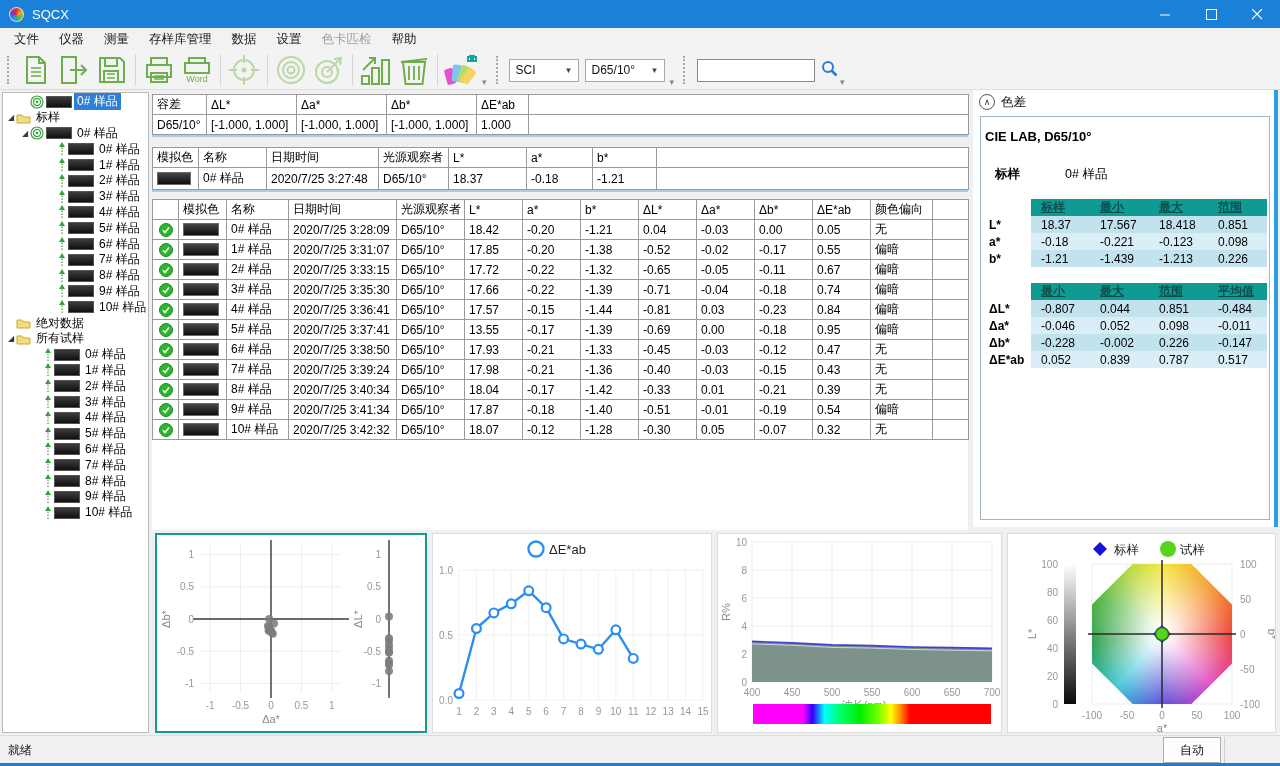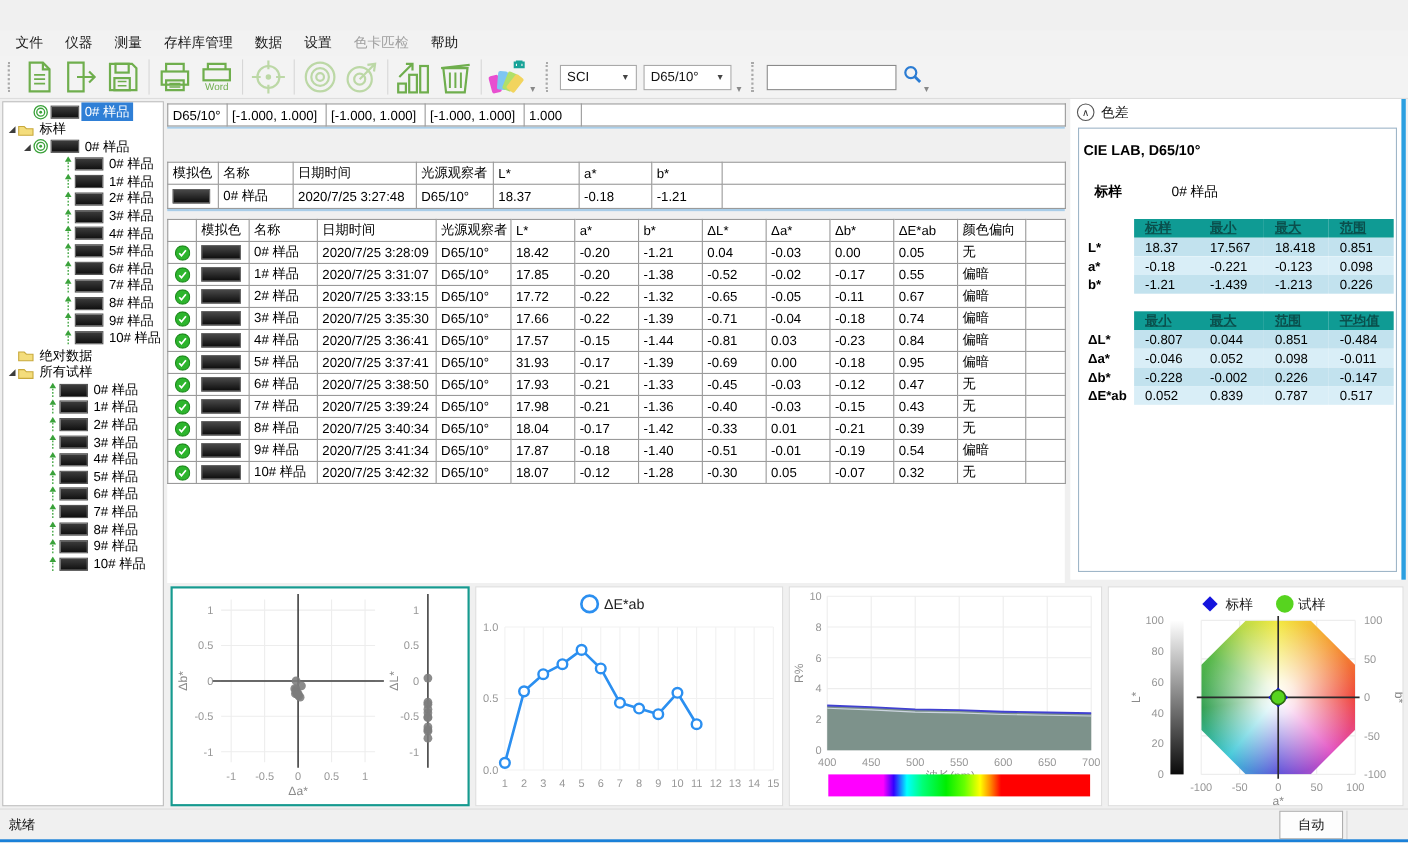--- a/index.html
+++ b/index.html
@@ -91,20 +91,41 @@
   .auto-btn { position:absolute; left:1163px; top:1px; width:58px; height:26px; border:1px solid #adadad;
     background:#fdfdfd; display:flex; align-items:center; justify-content:center; font-size:12px; }
   .status-cell { position:absolute; left:1224px; top:1px; width:56px; height:26px; border-left:1px solid #cfcfcf; }
   .bottom-blue { position:absolute; top:763px; left:0; right:0; height:3px; background:#1a80d8; }
 </style>
 </head>
 <body>
 
 <div id="app">
 
+  <div class="titlebar">
+    <div class="logo"></div>
+    <span class="title-text">SQCX</span>
+    <div class="wincontrols">
+      <div class="winbtn">
+        <svg width="11" height="11">
+            <line x1="0" y1="6" x2="10" y2="6" stroke="#fff" stroke-width="1"></line>
+          </svg>
+        </div>
+      <div class="winbtn">
+        <svg width="11" height="11">
+            <rect x="0.5" y="0.5" width="10" height="10" fill="none" stroke="#fff" stroke-width="1"></rect>
+          </svg>
+        </div>
+      <div class="winbtn">
+        <svg width="11" height="11">
+            <path d="M0 0 L10 10 M10 0 L0 10" stroke="#fff" stroke-width="1.2"></path>
+          </svg>
+        </div>
+    </div>
+  </div>
 
   <div class="menubar" id="menubar">
       <div class="menu-item">文件</div>
       <div class="menu-item">仪器</div>
       <div class="menu-item">测量</div>
       <div class="menu-item">存样库管理</div>
       <div class="menu-item">数据</div>
       <div class="menu-item">设置</div>
       <div class="menu-item disabled">色卡匹检</div>
       <div class="menu-item">帮助</div>
@@ -526,20 +547,28 @@
       <table>
         <colgroup>
           <col style="width:54px">
           <col style="width:90px">
           <col style="width:90px">
           <col style="width:90px">
           <col style="width:52px">
           <col style="width:440px">
         </colgroup>
    <tbody>
+          <tr>
+            <th>容差</th>
+            <th>ΔL*</th>
+            <th>Δa*</th>
+            <th>Δb*</th>
+            <th>ΔE*ab</th>
+            <th></th>
+          </tr>
    <tr>
             <td>D65/10°</td>
             <td>[-1.000, 1.000]</td>
             <td>[-1.000, 1.000]</td>
             <td>[-1.000, 1.000]</td>
             <td>1.000</td>
             <td></td>
           </tr>
         </tbody>
       </table>
@@ -752,21 +781,21 @@
                   <path d="M4 7.2 l2 2.3 l4 -5" stroke="#fff" stroke-width="1.6" fill="none"></path>
                 </svg>
               </div>
             </td>
     <td>
               <div class="cell-swatch"></div>
             </td>
     <td>5# 样品</td>
             <td>2020/7/25 3:37:41</td>
             <td>D65/10°</td>
-            <td>31.93</td>
+            <td>13.55</td>
             <td>-0.17</td>
             <td>-1.39</td>
             <td>-0.69</td>
             <td>0.00</td>
             <td>-0.18</td>
             <td>0.95</td>
             <td>偏暗</td>
     <td></td>
           </tr>
           <tr style="height:19px">

